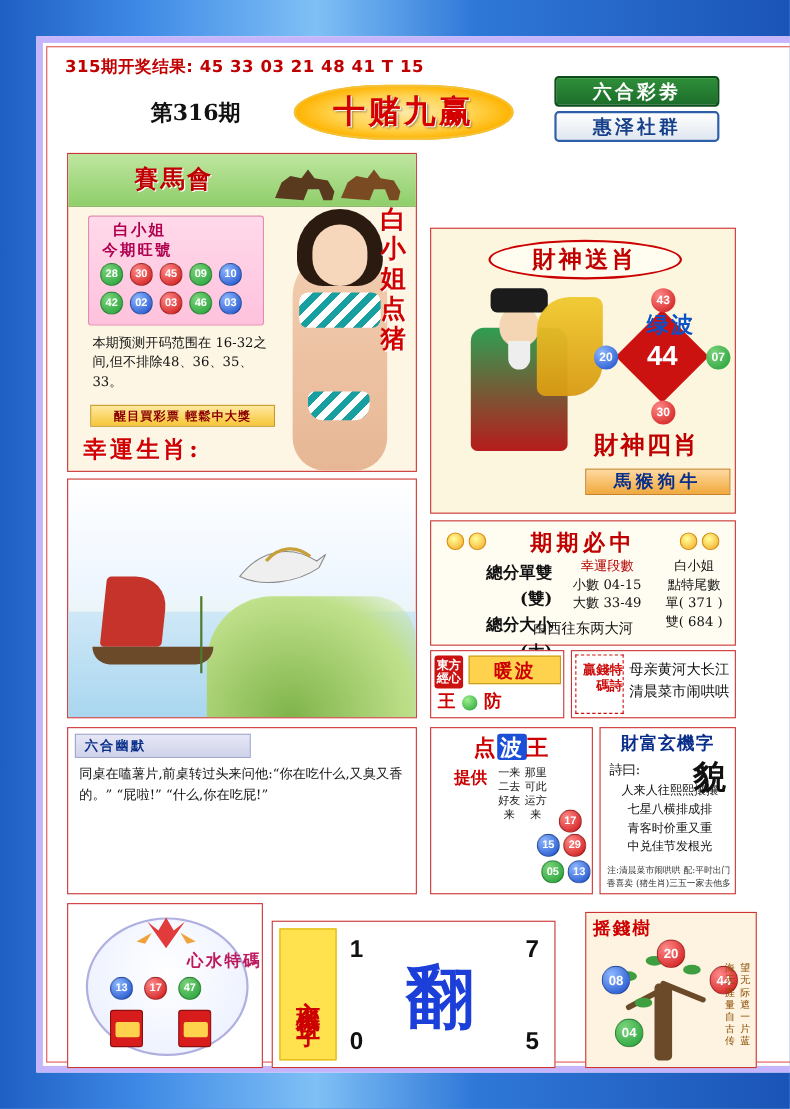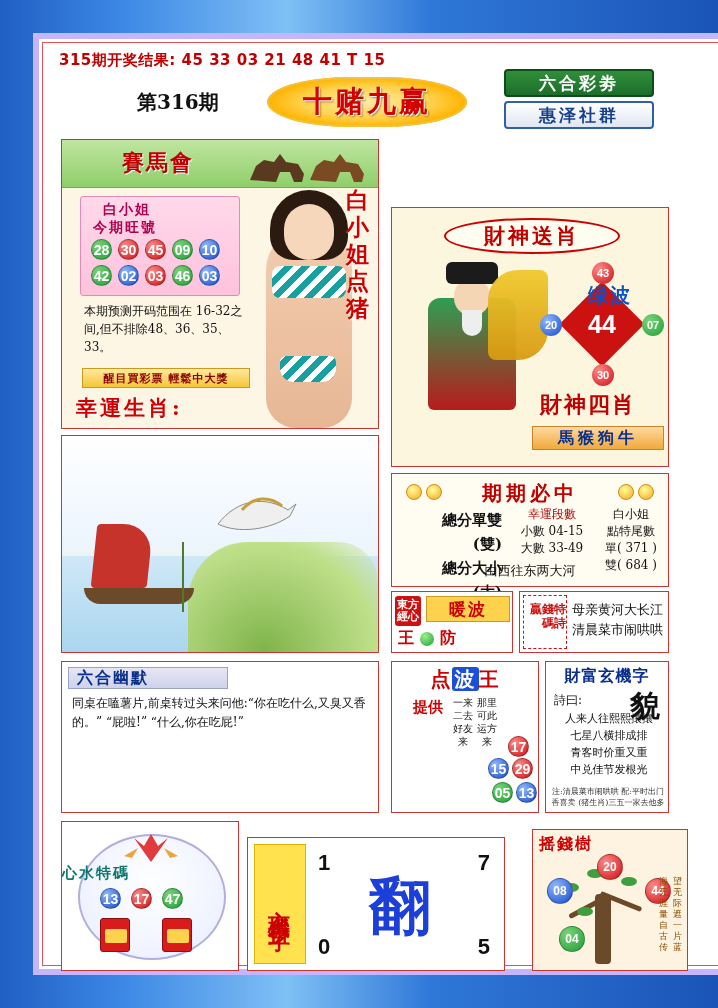--- a/index.html
+++ b/index.html
@@ -89,21 +89,21 @@
     position:absolute; left:18px; top:56px; width:160px; height:100px;
     background:linear-gradient(#ffd9ea,#ffc2dd);
     border:1px solid #e48ab6; border-radius:3px;
   }
   .lady-box .lb-t1{ position:absolute; left:22px; top:4px; font-size:14px; color:#b00050; font-family:"DejaVu Serif",serif; font-weight:bold; letter-spacing:2px;}
   .lady-box .lb-t2{ position:absolute; left:12px; top:22px; font-size:14px; color:#b00050; font-family:"DejaVu Serif",serif; font-weight:bold; letter-spacing:2px;}
   .ball-row{ position:absolute; display:flex; gap:6px; }
   .ball{
     width:21px; height:21px; border-radius:50%;
     display:flex; align-items:center; justify-content:center;
-    font-size:14px; font-weight:bold; color:#fff;
+    font-size:10px; font-weight:bold; color:#fff;
     font-family:"Liberation Sans", sans-serif;
     border:1px solid rgba(0,0,0,.25);
   }
   .ball.green{ background:radial-gradient(circle at 33% 30%, #7bd37b, #1f9e35); }
   .ball.red{ background:radial-gradient(circle at 33% 30%, #ff8a8a, #cc1010); }
   .ball.blue{ background:radial-gradient(circle at 33% 30%, #8fb9ff, #1548c7); }
 
   .pred-text{
     position:absolute; left:22px; top:162px; width:170px;
     font-size:12px; color:#111; line-height:18px; font-family:"DejaVu Serif", serif;
@@ -277,21 +277,21 @@
     position:absolute; left:52px; top:8px; width:95px;
     font-family:"DejaVu Serif", serif; font-size:13px; color:#111; line-height:20px;
   }
 
   
   .p-humor{ left:22px; top:622px; width:318px; height:152px; border:1px solid #c33; background:#fff;}
   .humor-title{
     position:absolute; left:6px; top:5px; width:160px; height:22px;
     background:linear-gradient(#e6e6f5,#cfd3ea); border:1px solid #9aa2c8;
     display:flex; align-items:center; padding-left:8px;
-    font-family:"DejaVu Serif", serif; font-size:16px; font-weight:bold; color:#0a2f8a; letter-spacing:2px;
+    font-family:"DejaVu Serif", serif; font-size:12px; font-weight:bold; color:#0a2f8a; letter-spacing:2px;
   }
   .humor-body{
     position:absolute; left:10px; top:32px; width:298px;
     font-family:"DejaVu Serif", serif; font-size:12px; color:#111; line-height:19px;
   }
 
   
   .p-dian{ left:352px; top:622px; width:148px; height:152px; border:1px solid #c33; background:#fff;}
   .dian-title{ position:absolute; left:0; top:4px; width:100%; text-align:center;
     font-family:"DejaVu Serif", serif; font-size:20px; font-weight:bold; color:#cc0000; letter-spacing:1px;}
@@ -317,22 +317,22 @@
   .rich-note{ position:absolute; left:4px; bottom:4px; width:116px; text-align:center;
     font-family:"DejaVu Serif", serif; font-size:8px; color:#333; line-height:11px;}
 
   
   .p-heart{ left:22px; top:782px; width:178px; height:150px; border:1px solid #c33; background:#fff; overflow:hidden;}
   .heart-oval{
     position:absolute; left:16px; top:12px; width:148px; height:126px;
     border:2px solid #b0b0e0; border-radius:50%;
     background:radial-gradient(ellipse at 50% 40%, #ffffff, #e8eeff);
   }
-  .heart-title{ position:absolute; left:0; top:42px; width:100%; text-align:left;
-    font-family:"DejaVu Serif", serif; font-size:15px; font-weight:bold; color:#0f766e; letter-spacing:2px;}
+  .heart-title{ position:absolute; left:0; top:42px; width:100%; text-align:right;
+    font-family:"DejaVu Serif", serif; font-size:15px; font-weight:bold; color:#be185d; letter-spacing:2px;}
   .heart-balls{ position:absolute; left:38px; top:66px; display:flex; gap:10px;}
   .firework{ position:absolute; left:52px; top:10px; width:74px; height:34px;}
   .red-pack{ position:absolute; width:30px; height:34px; background:#d81c1c; border:1px solid #8c0f0f; border-radius:3px;}
   .red-pack .rp-gold{ position:absolute; left:4px; top:10px; width:22px; height:14px; background:#ffd24d; border-radius:2px;}
 
   
   .p-xuan{ left:208px; top:798px; width:258px; height:134px; border:1px solid #c33; background:#fff;}
   .xuan-yellow{
     position:absolute; left:6px; top:6px; width:52px; height:120px;
     background:#ffe24d; border:1px solid #d9b400;

